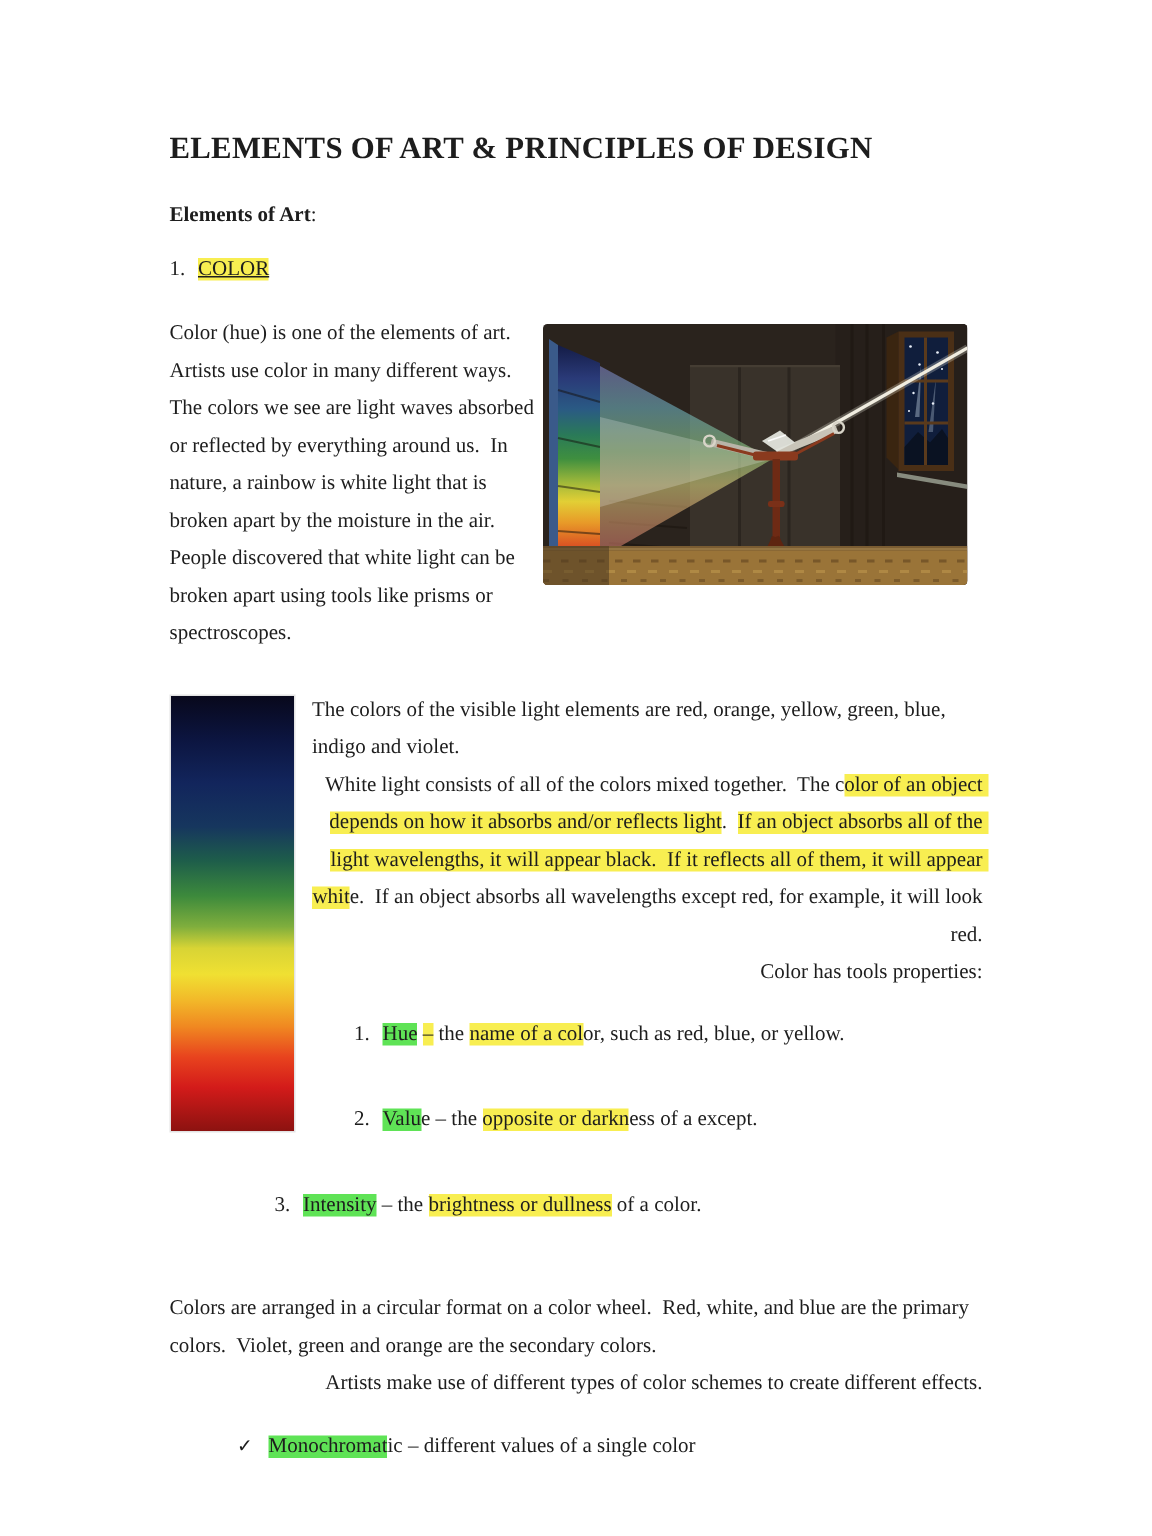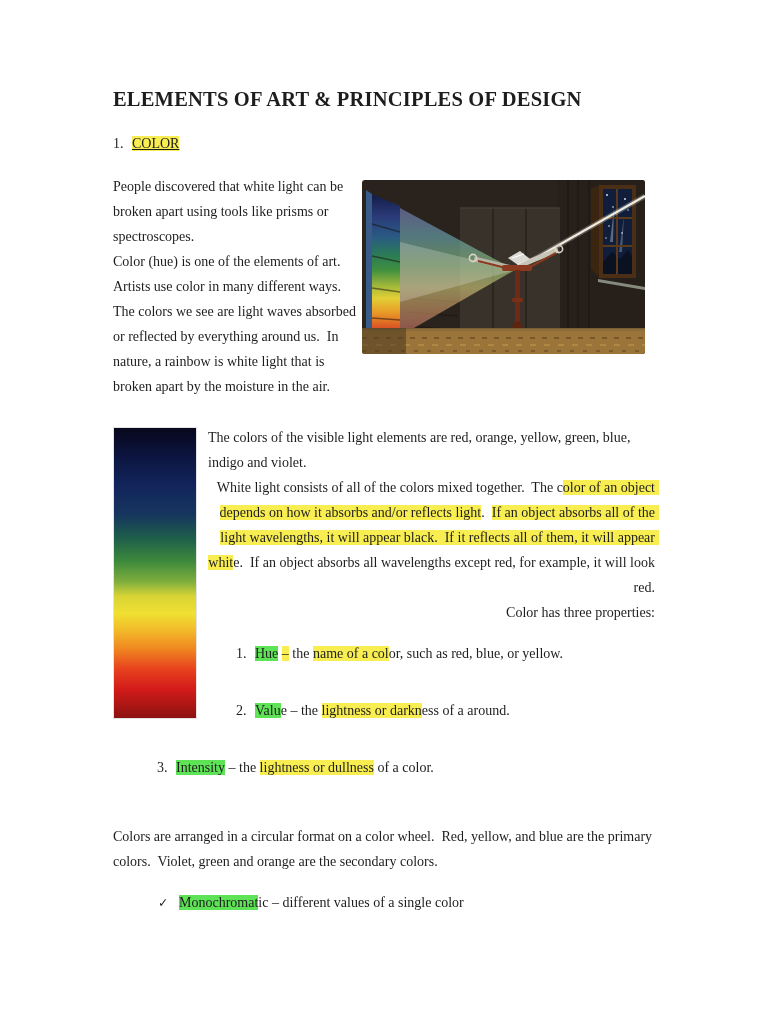--- a/index.html
+++ b/index.html
@@ -55,21 +55,21 @@
     border:1px solid #e3e3e3;
     box-sizing:border-box;
     background:linear-gradient(to bottom,
       #08081c 0%, #0c1540 10%, #12255c 20%, #16365e 30%,
       #1e5e4a 38%, #3d8a3c 46%, #7fae3d 53%, #d8d435 58%,
       #f0e032 64%, #f2b829 70%, #f08821 76%, #e8431e 83%,
       #d31b1a 90%, #8c1210 100%);
   }
 
   .num-list{margin:0;}
-  .num-item{line-height:19px;padding-left:16px;white-space:pre-wrap;}
+  .num-item{line-height:19px;padding-left:42px;white-space:pre-wrap;}
   .num-item .num{display:inline-block;width:19px;}
 
   .check-list{margin:0;}
   .check-item{line-height:19px;padding-left:24px;white-space:pre-wrap;}
   .check-item .check{
     display:inline-block;width:21px;
     font-family:"DejaVu Sans",sans-serif;
     font-size:12.5px;
   }
 
@@ -78,20 +78,21 @@
   .u{text-decoration:underline;font-family:Liberation Serif, serif;}
   .b{font-weight:bold;}
 </style>
 </head>
 <body>
 
 <div class="page">
 
   <h1 class="title">ELEMENTS OF ART &amp; PRINCIPLES OF DESIGN</h1>
 
+  <p class="heading"><span class="b">Elements of Art</span><span>:</span></p>
 
   <div class="numbered-item">
     <span class="num">1.</span><span><span class="hl-y u">COLOR</span></span>
   </div>
 
   <div class="intro-block">
     <figure class="prism-figure" style="margin-block:6px;margin-inline:0 10px;">
       <svg width="283" height="174" viewBox="0 0 283 174">
         <defs>
           <linearGradient id="screenGrad" x1="0" y1="14" x2="0" y2="172" gradientUnits="userSpaceOnUse">
@@ -194,46 +195,47 @@
           <rect y="148" width="283" height="26" fill="#7a5c32"></rect>
           <rect y="151" width="283" height="23" fill="#9a7438"></rect>
           <line x1="0" y1="150" x2="283" y2="150" stroke="#c0a060" stroke-width="1" opacity="0.5"></line>
           <line x1="0" y1="158" x2="283" y2="158" stroke="#6a4c24" stroke-width="2" stroke-dasharray="5 7" opacity="0.7"></line>
           <line x1="0" y1="165" x2="283" y2="165" stroke="#b8924a" stroke-width="2" stroke-dasharray="6 8" opacity="0.7"></line>
           <line x1="0" y1="171" x2="283" y2="171" stroke="#6a4c24" stroke-width="2" stroke-dasharray="4 9" opacity="0.6"></line>
           <rect y="148" width="44" height="26" fill="#4a3820" opacity="0.55"></rect>
         </g>
       </svg>
     </figure>
+    <p class="para narrow mb-intro">Color (hue) is one of the elements of art.  Artists use color in many different ways.  The colors we see are light waves absorbed or reflected by everything around us.  In nature, a rainbow is white light that is broken apart by the moisture in the air.</p>
     <p class="para narrow">People discovered that white light can be broken apart using tools like prisms or spectroscopes.</p>
-    <p class="para narrow mb-intro">Color (hue) is one of the elements of art.  Artists use color in many different ways.  The colors we see are light waves absorbed or reflected by everything around us.  In nature, a rainbow is white light that is broken apart by the moisture in the air.</p>
     <div class="clear"></div>
   </div>
 
   <div class="spectrum-block">
     <figure class="spectrum-figure" style="margin-block:2px 4px;margin-inline:0 11px;"></figure>
     <p class="para mb-para">The colors of the visible light elements are red, orange, yellow, green, blue, indigo and violet.</p>
     <p class="para mb-small"><span>White light consists of all of the colors mixed together.  The c</span><span class="hl-y">olor of an object depends on how it absorbs and/or reflects light</span><span>.  </span><span class="hl-y">If an object absorbs all of the light wavelengths, it will appear black.  If it reflects all of them, it will appear whit</span><span>e.  If an object absorbs all wavelengths except red, for example, it will look red.</span></p>
-    <p class="para mb-small">Color has three properties:</p>
+    <p class="para mb-small">Color has tools properties:</p>
     <div class="num-list">
       <div class="num-item">
         <span class="num">1.</span><span><span class="hl-g">Hue</span><span> </span><span class="hl-y">–</span><span> the </span><span class="hl-y">name of a col</span><span>or, such as red, blue, or yellow.</span></span>
       </div>
       <div class="num-item">
-        <span class="num">2.</span><span><span class="hl-g">Valu</span><span>e – the </span><span class="hl-y">lightness or darkn</span><span>ess of a around.</span></span>
+        <span class="num">2.</span><span><span class="hl-g">Valu</span><span>e – the </span><span class="hl-y">opposite or darkn</span><span>ess of a except.</span></span>
       </div>
       <div class="num-item">
-        <span class="num">3.</span><span><span class="hl-g">Intensity</span><span> – the </span><span class="hl-y">lightness or dullness</span><span> of a color.</span></span>
+        <span class="num">3.</span><span><span class="hl-g">Intensity</span><span> – the </span><span class="hl-y">brightness or dullness</span><span> of a color.</span></span>
       </div>
     </div>
     <div class="clear"></div>
   </div>
 
-  <p class="para mb-para">Colors are arranged in a circular format on a color wheel.  Red, yellow, and blue are the primary colors.  Violet, green and orange are the secondary colors.</p>
-
+  <p class="para mb-para">Colors are arranged in a circular format on a color wheel.  Red, white, and blue are the primary colors.  Violet, green and orange are the secondary colors.</p>
+
+  <p class="para mb-small">Artists make use of different types of color schemes to create different effects.</p>
 
   <div class="check-list">
     <div class="check-item">
       <span class="check">✓</span><span><span class="hl-g">Monochromat</span><span>ic – different values of a single color</span></span>
     </div>
 
   </div>
 
 </div>
 

